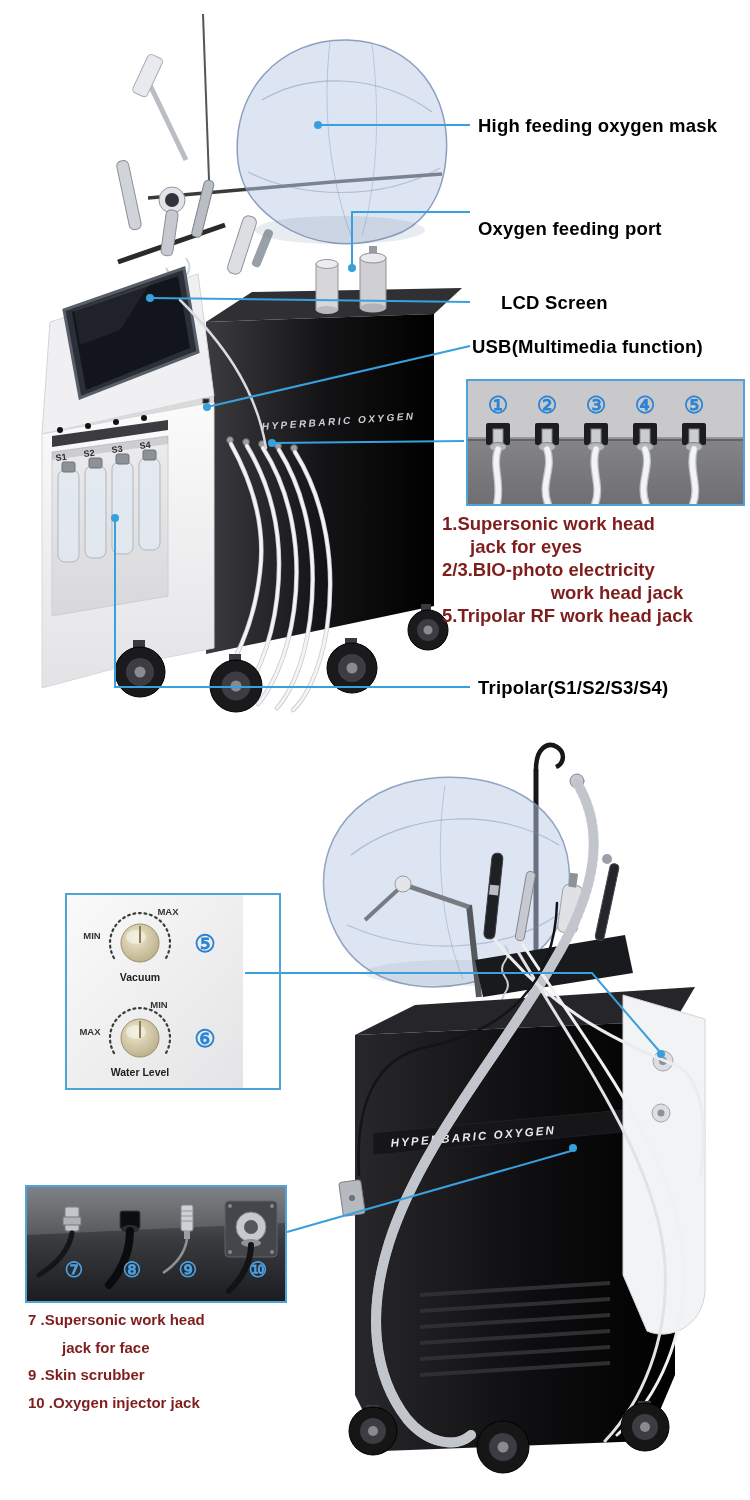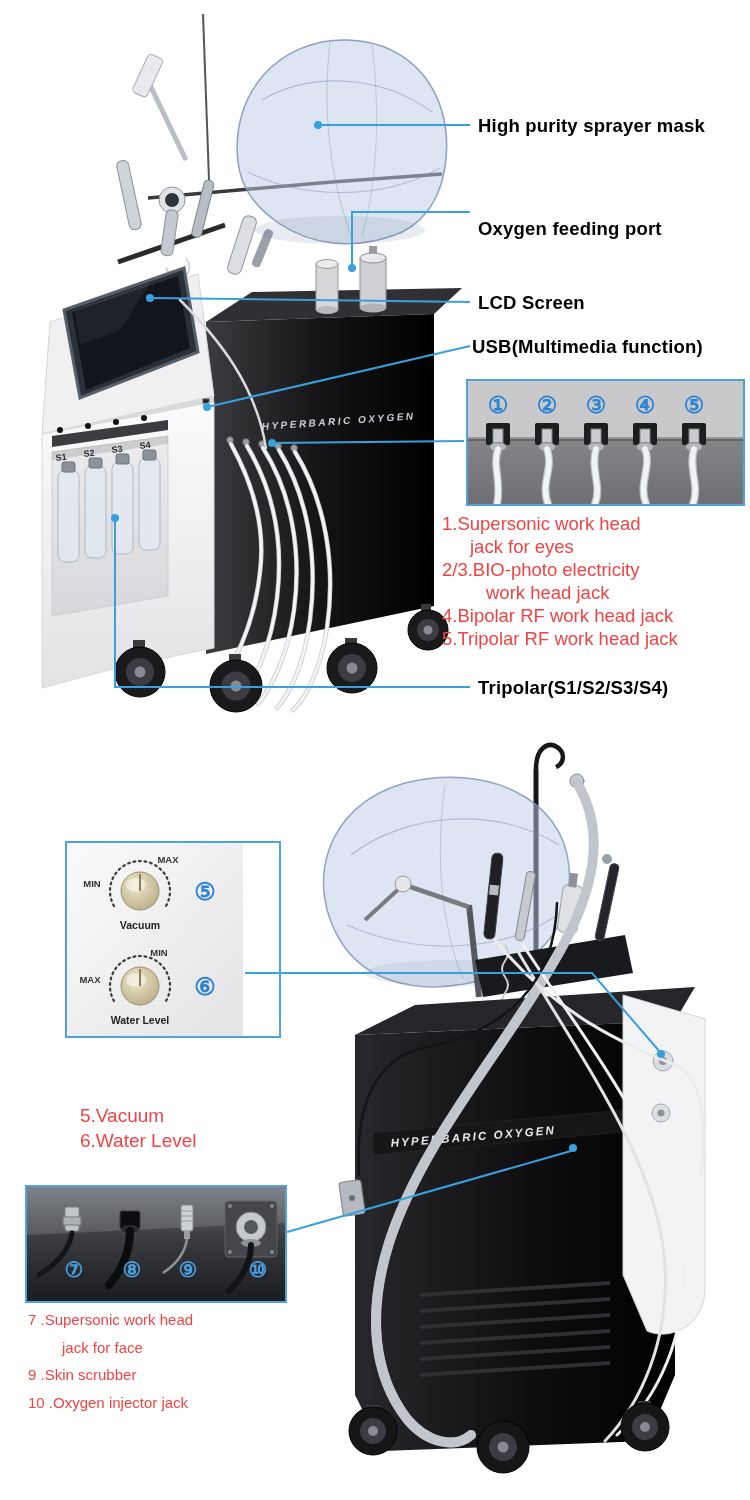--- a/index.html
+++ b/index.html
@@ -5,26 +5,26 @@
   * { margin:0; padding:0; box-sizing:border-box; }
   body { background:#fff; font-family:"Liberation Sans", sans-serif; }
   .canvas { position:relative; width:750px; height:1500px; background:#fff; overflow:hidden; }
   .abs { position:absolute; }
   svg text { font-family:"Liberation Sans", sans-serif; }
 
   .callout-label {
     position:absolute; font-weight:bold; font-size:18.5px; color:#000;
     white-space:nowrap; letter-spacing:0.2px;
   }
-  .list { position:absolute; font-weight:normal; color:#ef4444; }
+  .list { position:absolute; font-weight:bold; color:#7f1d1d; }
   #top-jack-list  { left:442px; top:512px; width:306px; font-size:18.5px; line-height:23px; }
   #control-list   { left:80px;  top:1103px; font-size:19px; line-height:25px; }
   #bottom-jack-list { left:28px; top:1306px; width:300px; font-size:15px; line-height:27.5px; }
   .ind1 { padding-left:28px; }
-  .ind2 { padding-left:44px; }
+  .ind2 { padding-left:44px;text-align:center; }
   .ind3 { padding-left:34px; }
 
   .inset { position:absolute; border:2px solid #4fa3d8; background:transparent; }
   .inset svg { display:block; }
 
   .cnum { font-size:23px; font-weight:bold; fill:#2c84d4; }
   .cnum-lg { font-size:24px; font-weight:bold; fill:#2c84d4; }
   .cnum-dark { font-size:21px; font-weight:bold; fill:#4aa0e0; }
   .small-mark { font-size:9.5px; font-weight:bold; fill:#333; }
   .knob-label { font-size:10.5px; font-weight:bold; fill:#222; }
@@ -292,23 +292,23 @@
       <circle cx="352" cy="268" r="4"></circle>
       <circle cx="150" cy="298" r="4"></circle>
       <circle cx="207" cy="407" r="4"></circle>
       <circle cx="272" cy="443" r="4"></circle>
       <circle cx="115" cy="518" r="4"></circle>
       <circle cx="661" cy="1054" r="4"></circle>
       <circle cx="573" cy="1148" r="4"></circle>
     </g>
   </svg>
 
-  <div class="callout-label" style="left:478px;top:115px">High purity sprayer mask</div>
+  <div class="callout-label" style="left:478px;top:115px">High feeding oxygen mask</div>
   <div class="callout-label" style="left:478px;top:218px">Oxygen feeding port</div>
-  <div class="callout-label" style="left:478px;top:292px">LCD Screen</div>
+  <div class="callout-label" style="left:501px;top:292px">LCD Screen</div>
   <div class="callout-label" style="left:472px;top:336px">USB(Multimedia function)</div>
   <div class="callout-label" style="left:478px;top:677px">Tripolar(S1/S2/S3/S4)</div>
 
   <div class="inset" style="left:466px;top:379px;width:279px;height:127px">
     <svg width="275" height="123" viewBox="0 0 275 123">
       <defs>
         <linearGradient id="i1-bg" x1="0" y1="0" x2="0" y2="1">
           <stop offset="0" stop-color="#98989b"></stop>
             <stop offset="1" stop-color="#6f6f73"></stop>
         </linearGradient>
@@ -356,25 +356,24 @@
         <text class="cnum" x="226" y="32">⑤</text>
       </g>
     </svg>
   </div>
 
   <div class="list" id="top-jack-list">
     <div class="line">1.Supersonic work head</div>
     <div class="line ind1">jack for eyes</div>
     <div class="line">2/3.BIO-photo electricity</div>
     <div class="line ind2">work head jack</div>
-    <div class="line">4.Bipolar RF work head jack</div>
     <div class="line">5.Tripolar RF work head jack</div>
   </div>
 
-  <div class="inset" style="left:65px;top:841px;width:216px;height:197px">
+  <div class="inset" style="left:65px;top:893px;width:216px;height:197px">
     <svg width="176" height="193" viewBox="0 0 176 193">
       <defs>
         <linearGradient id="i2-bg" x1="0" y1="0" x2="1" y2="1">
           <stop offset="0" stop-color="#fafafa"></stop>
             <stop offset="1" stop-color="#e4e4e6"></stop>
         </linearGradient>
         <radialGradient id="i2-knob" cx="0.4" cy="0.35" r="0.8">
           <stop offset="0" stop-color="#efe8cd"></stop>
             <stop offset="1" stop-color="#b4a77f"></stop>
         </radialGradient>
@@ -398,24 +397,20 @@
         <ellipse cx="69" cy="137" rx="10" ry="7" fill="rgba(255,255,255,0.45)"></ellipse>
         <line x1="73" y1="143" x2="73" y2="126" stroke="#8a7d58" stroke-width="2"></line>
         <text class="small-mark" x="92" y="113" text-anchor="middle">MIN</text>
         <text class="small-mark" x="23" y="140" text-anchor="middle">MAX</text>
         <text class="knob-label" x="73" y="181" text-anchor="middle">Water Level</text>
         <text class="cnum-lg" x="138" y="152" text-anchor="middle">⑥</text>
       </g>
     </svg>
   </div>
 
-  <div class="list" id="control-list">
-    <div class="line">5.Vacuum</div>
-    <div class="line">6.Water Level</div>
-  </div>
 
   <div class="inset" style="left:25px;top:1185px;width:262px;height:118px">
     <svg width="258" height="114" viewBox="0 0 258 114">
       <defs>
         <linearGradient id="i3-bg" x1="0" y1="0" x2="0" y2="1">
           <stop offset="0" stop-color="#6a6d72"></stop>
             <stop offset="0.45" stop-color="#3a3c40"></stop>
             <stop offset="1" stop-color="#1b1c1f"></stop>
         </linearGradient>
       </defs>

